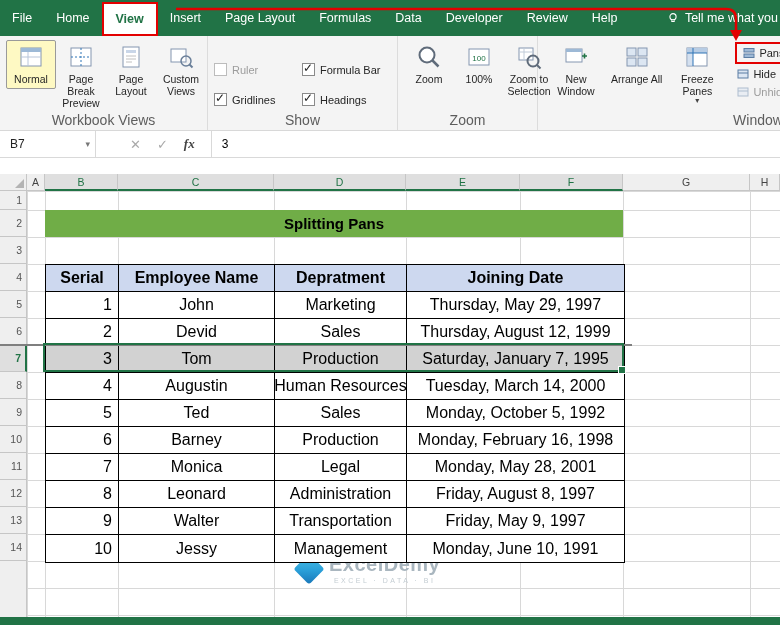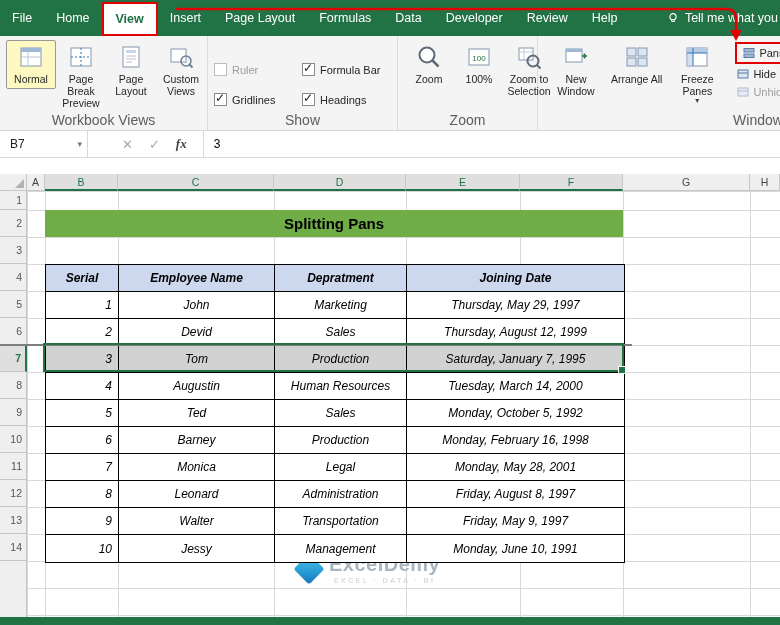--- a/index.html
+++ b/index.html
@@ -38,21 +38,21 @@
   .chk.disabled .box{border-color:#bcbcbc;}
   .small-col{display:flex;flex-direction:column;gap:2px;margin-left:6px;margin-top:2px;}
   .small-btn{display:flex;align-items:center;gap:4px;font-size:11px;color:#262626;height:16px;
              padding:0 2px;white-space:nowrap;}
   .small-btn.disabled{color:#9c9c9c;}
   .split-box{border:2px solid #e30000;padding:1px 4px;display:inline-block;}
 
   
   .fbar{position:absolute;top:131px;left:0;width:780px;height:26px;background:#fff;
         border-bottom:1px solid #d9d9d9;display:flex;align-items:center;z-index:10;}
-  .namebox{width:88px;height:100%;border-right:1px solid #d9d9d9;display:flex;align-items:center;
+  .namebox{width:96px;height:100%;border-right:1px solid #d9d9d9;display:flex;align-items:center;
            justify-content:space-between;padding:0 5px 0 10px;box-sizing:border-box;font-size:12px;color:#222;}
   .nb-caret{font-size:9px;color:#777;}
   .fb-icons{display:flex;align-items:center;gap:16px;padding:0 16px 0 34px;}
   .fb-x,.fb-check{color:#a9a9a9;font-size:13px;}
   .fb-fx{font-family:"Liberation Serif",serif;font-style:italic;font-size:13px;color:#444;font-weight:bold;}
   .fb-sep{width:1px;height:100%;background:#d9d9d9;}
   .fb-value{flex:1;font-size:12px;color:#000;padding-left:10px;}
 
   
   .sheet{position:absolute;top:174px;left:0;width:780px;height:443px;background:#fff;overflow:hidden;}
@@ -73,21 +73,21 @@
            padding-right:4px;}
   .rowhead.sel-row{background:#dfdfdf;color:#217346;font-weight:bold;border-right:2px solid #217346;width:27px;}
 
   .banner{position:absolute;left:45px;top:36px;width:578px;height:27px;background:#70ad47;
           display:flex;align-items:center;justify-content:center;font-size:15px;font-weight:bold;
           color:#000;z-index:2;}
   .xtable{position:absolute;left:45px;top:90px;width:578px;border:1px solid #000;background:#fff;z-index:3;}
   .xrow{display:flex;height:27px;box-sizing:border-box;border-bottom:1px solid #000;}
   .xrow:last-child{border-bottom:none;}
   .xcell{box-sizing:border-box;border-right:1px solid #000;display:flex;align-items:center;
-         justify-content:center;font-size:12px;color:#000;overflow:hidden;white-space:nowrap;font-style:italic;}
+         justify-content:center;font-size:16px;color:#000;overflow:hidden;white-space:nowrap;}
   .xcell:last-child{border-right:none;}
   .c-serial{width:73px;justify-content:flex-end;padding-right:6px;}
   .c-name{width:156px;}
   .c-dept{width:132px;}
   .c-date{width:217px;}
   .hrow .xcell{background:#cdd8ef;font-weight:bold;}
   .xrow.sel .xcell{background:#d2d2d2;}
 
   .split-line{position:absolute;left:0;top:170px;width:632px;height:2px;background:#7f7f7f;z-index:5;}
   .sel-outline{position:absolute;left:43px;top:169px;width:581px;height:29px;border:2px solid #217346;

